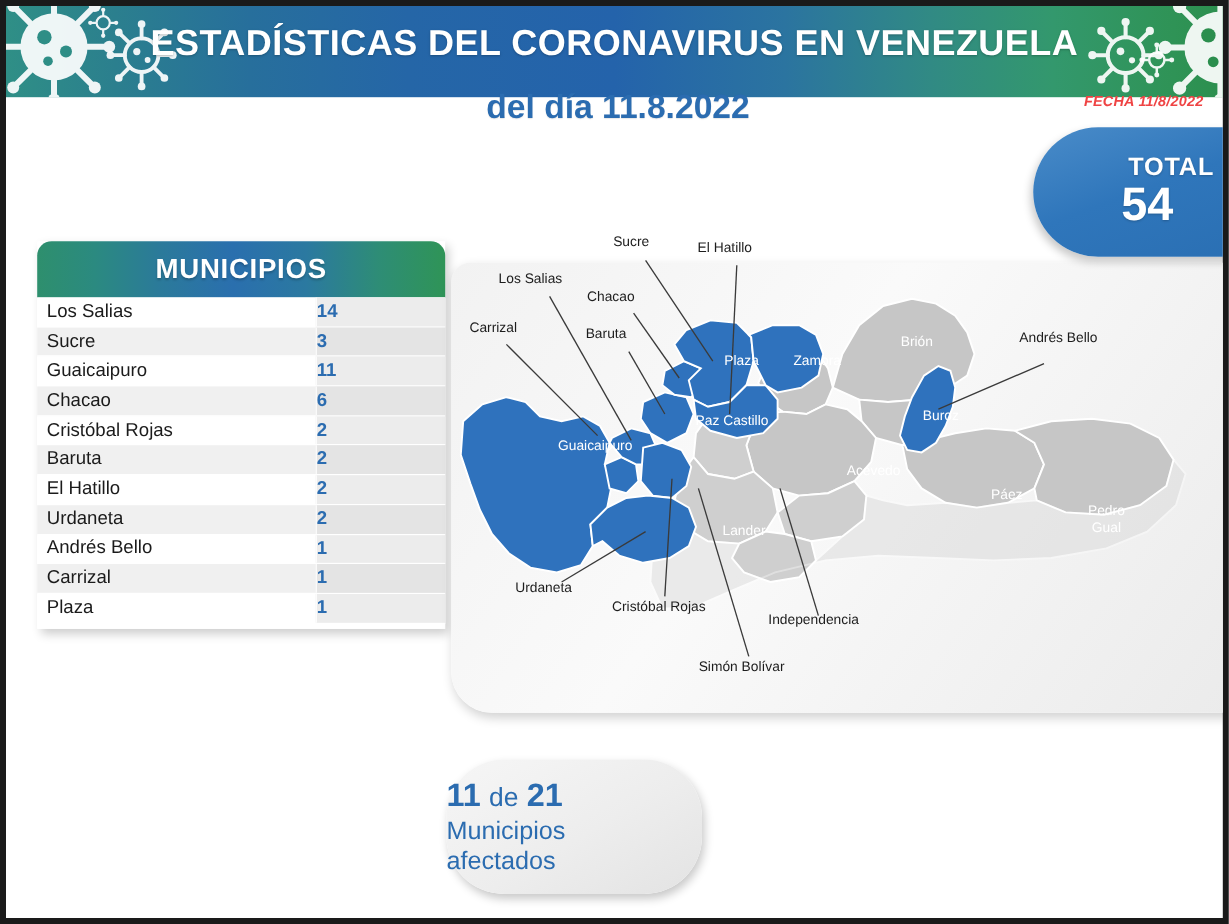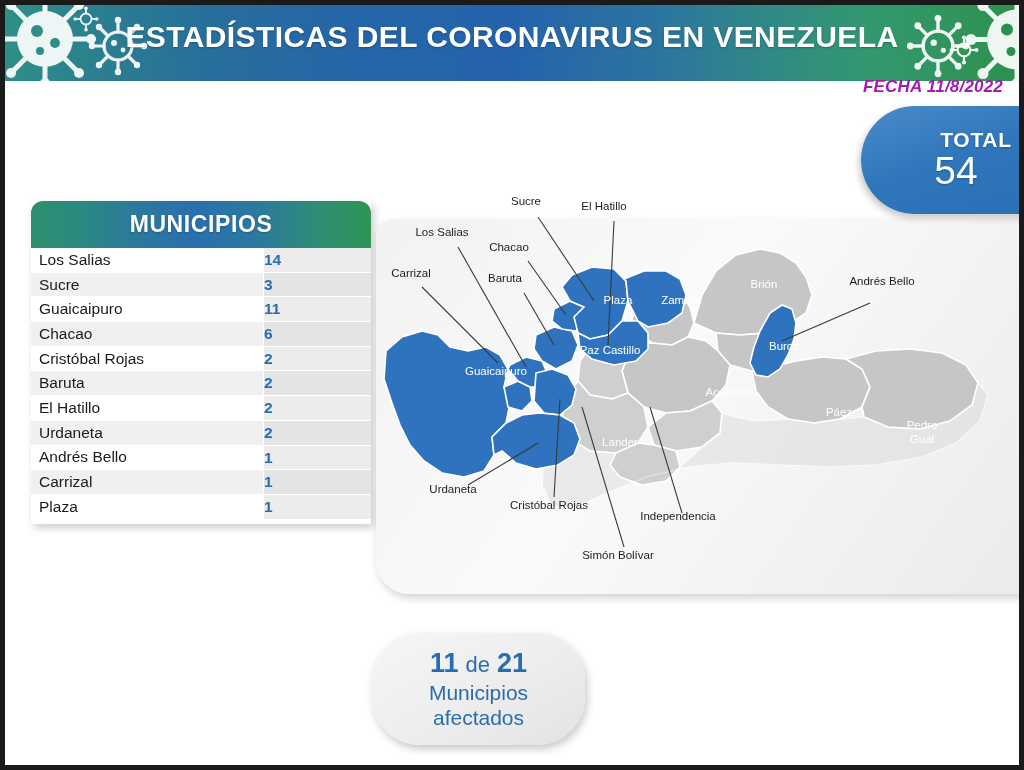--- a/index.html
+++ b/index.html
@@ -41,38 +41,38 @@
 
   
   .title-block {
     position: absolute; left: 250px; top: 66px; width: 520px;
     text-align: center; color: #2b6cb0;
     font-size: 28px; font-weight: bold; line-height: 1.32;
     text-shadow: 0 1px 1px rgba(0,0,0,.1);
   }
   .fecha {
     position: absolute; right: 16px; top: 72px;
-    font-size: 17px; font-weight: bold; font-style: italic;
-    color: #a21caf; letter-spacing: .2px;
+    font-size: 12px; font-weight: bold; font-style: italic;
+    color: #ef4444; letter-spacing: .2px;
   }
 
   
   .total-badge {
     position: absolute; left: 856px; top: 101px;
     width: 190px; height: 108px;
     background: linear-gradient(160deg, #4a8cc9 0%, #2f76bb 48%, #2a6fb3 100%);
     border-radius: 54px 0 0 54px;
     box-shadow: -2px 4px 7px rgba(0,0,0,.22);
     display: flex; flex-direction: column;
     align-items: center; justify-content: center;
     color: #ffffff; z-index: 6;
   }
   .total-label { font-size: 21px; font-weight: bold; letter-spacing: .7px;
                  text-shadow: 0 1px 2px rgba(0,0,0,.22); margin-left: 40px; }
-  .total-value { font-size: 39px; font-weight: normal; line-height: 1.05;
+  .total-value { font-size: 39px; font-weight: bold; line-height: 1.05;
                  margin-top: -1px; text-shadow: 0 1px 2px rgba(0,0,0,.22); }
 
   
   .table-card {
     position: absolute; left: 26px; top: 196px;
     width: 340px;
     background: #ffffff;
     box-shadow: 3px 4px 8px rgba(0,0,0,.20);
   }
   .table-head {
@@ -117,21 +117,21 @@
   .map-svg { position: absolute; left: 371px; top: 150px; z-index: 3; }
 
   
   .muni-pill {
     position: absolute; left: 367px; top: 628px;
     width: 213px; height: 112px;
     background: linear-gradient(150deg, #f6f6f6 0%, #ededed 55%, #e3e3e3 100%);
     border-radius: 48px;
     box-shadow: 2px 4px 8px rgba(0,0,0,.22);
     display: flex; flex-direction: column;
-    align-items: center; justify-content: center;
+    justify-content: center;
     color: #2b6cb0; line-height: 1.22;
   }
   .muni-pill .l1 { font-size: 25px; }
   .muni-pill .l1 b { font-weight: bold; font-size: 27px; }
   .muni-pill .l1 span.de { font-weight: normal; font-size: 22px; }
   .muni-pill .l2, .muni-pill .l3 { font-size: 21px; }
 </style>
 </head>
 <body>
 
@@ -281,20 +281,21 @@
         <circle cx="42" cy="38" r="6"></circle>
           <circle cx="62" cy="50" r="5.5"></circle>
           <circle cx="46" cy="60" r="4.5"></circle>
       </g>
     </svg>
 
     <div class="banner-title">ESTADÍSTICAS DEL CORONAVIRUS EN VENEZUELA</div>
   </div>
 
   <div class="title-block">
+    <div>del día 11.8.2022</div>
   </div>
   <div class="fecha">FECHA 11/8/2022</div>
 
   <div class="total-badge">
     <div class="total-label">TOTAL</div>
     <div class="total-value">54</div>
   </div>
 
   <div class="table-card">
     <div class="table-head">MUNICIPIOS</div>

